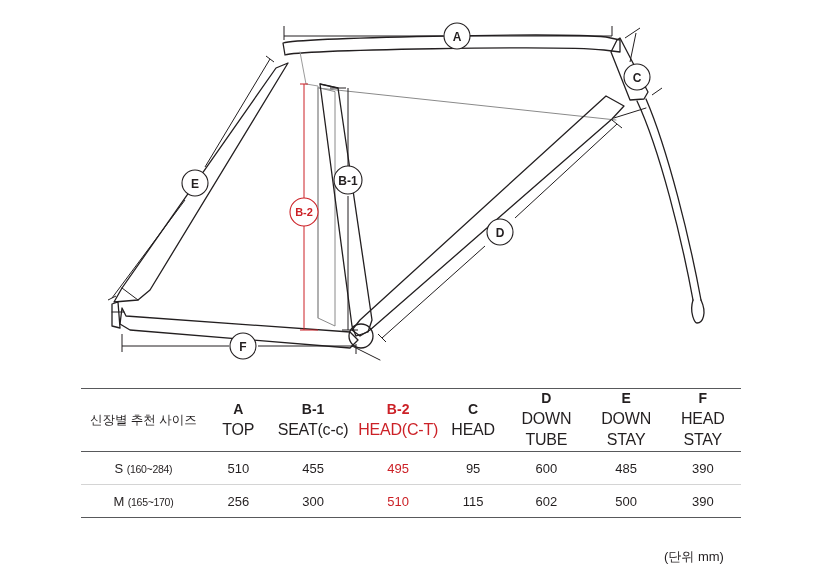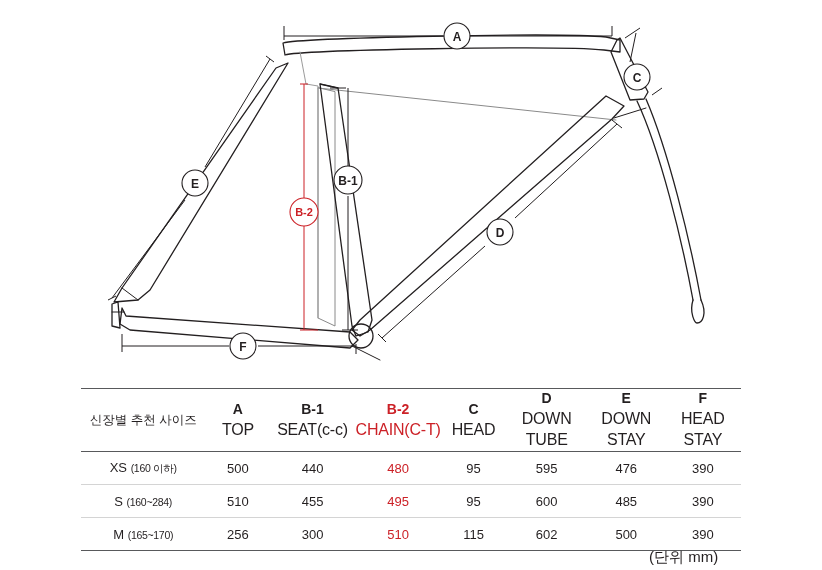--- a/index.html
+++ b/index.html
@@ -116,23 +116,23 @@
   }
   .sz-range {
     font-size: 10.5px;
     letter-spacing: -0.3px;
   }
   .val-red {
     color: #cc2127;
   }
   #unit-note {
     position: absolute;
-    left: 649px;
+    left: 664px;
     top: 548px;
-    font-size: 15px;
+    font-size: 13px;
     color: #231f20;
   }
   .c0 { width: 148px; }
   .c1 { width: 75px; }
   .c2 { width: 92px; }
   .c3 { width: 92px; }
   .c4 { width: 70px; }
   .c5 { width: 92px; }
   .c6 { width: 85px; }
   .c7 { width: 86px; }
@@ -238,53 +238,40 @@
         <td class="c1">
           <span class="hdr-main">A</span>
           <span class="hdr-sub">TOP</span>
         </td>
         <td class="c2">
           <span class="hdr-main">B-1</span>
           <span class="hdr-sub">SEAT(c-c)</span>
         </td>
         <td class="c3 hdr-red">
           <span class="hdr-main">B-2</span>
-          <span class="hdr-sub">CHAIN(C-T)</span>
+          <span class="hdr-sub">HEAD(C-T)</span>
         </td>
         <td class="c4">
           <span class="hdr-main">C</span>
           <span class="hdr-sub">HEAD</span>
         </td>
         <td class="c5">
           <span class="hdr-main">D</span>
           <span class="hdr-sub">DOWN TUBE</span>
         </td>
         <td class="c6">
           <span class="hdr-main">E</span>
           <span class="hdr-sub">DOWN STAY</span>
         </td>
         <td class="c7">
           <span class="hdr-main">F</span>
           <span class="hdr-sub">HEAD STAY</span>
         </td>
       </tr>
 
-      <tr class="data-row">
-        <td class="c0">
-          <span class="sz-name">XS</span>
-          <span class="sz-range">(160 이하)</span>
-        </td>
-        <td class="c1">500</td>
-        <td class="c2">440</td>
-        <td class="c3 val-red">480</td>
-        <td class="c4">95</td>
-        <td class="c5">595</td>
-        <td class="c6">476</td>
-        <td class="c7">390</td>
-      </tr>
 
       <tr class="data-row">
         <td class="c0">
           <span class="sz-name">S</span>
           <span class="sz-range">(160~284)</span>
         </td>
         <td class="c1">510</td>
         <td class="c2">455</td>
         <td class="c3 val-red">495</td>
         <td class="c4">95</td>

